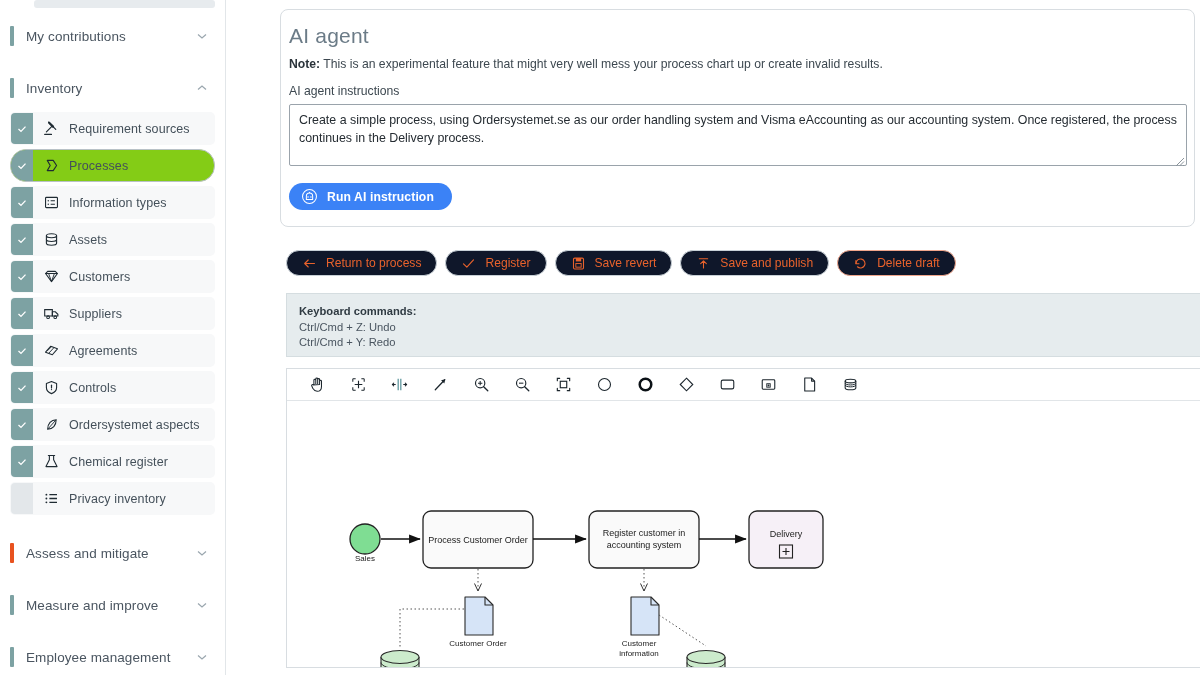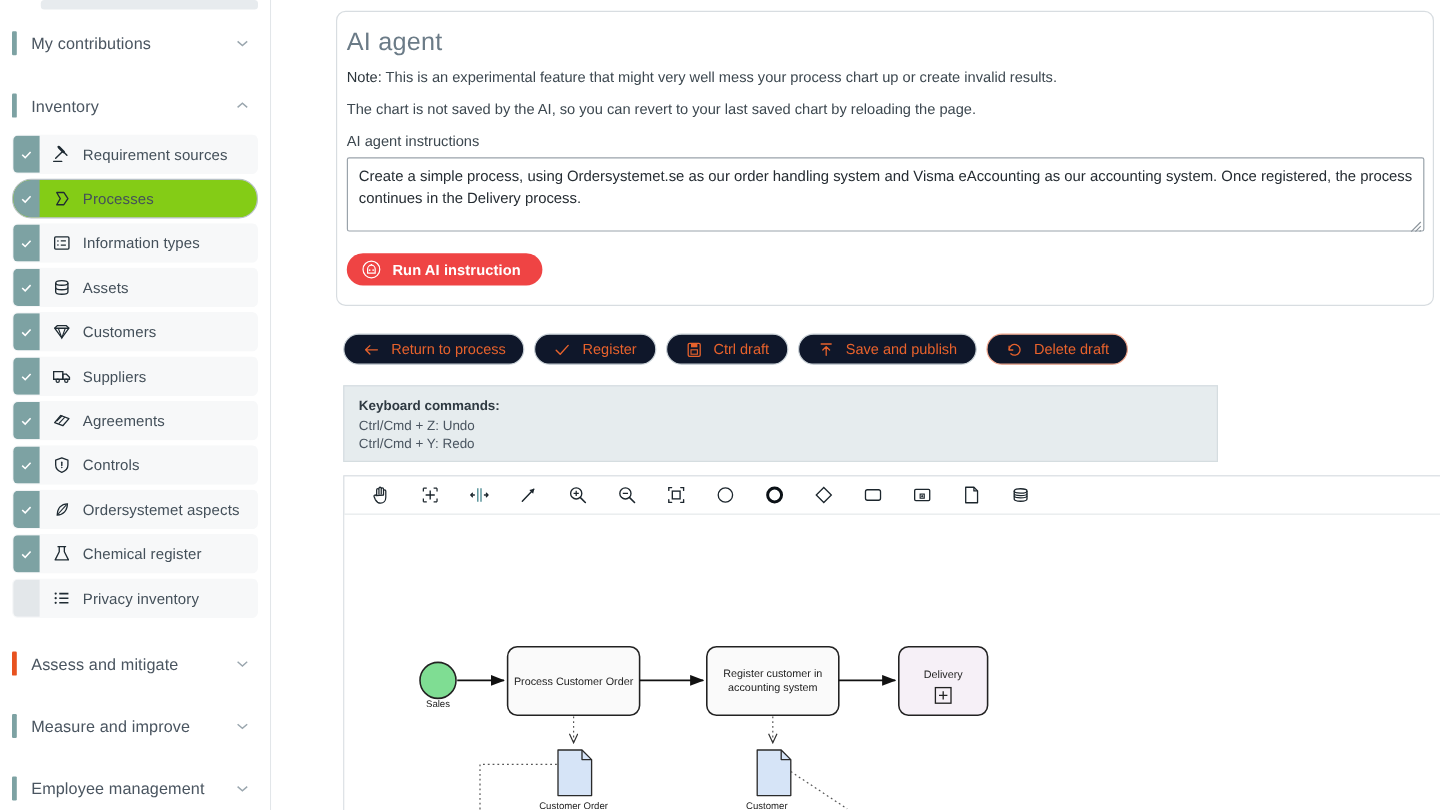--- a/index.html
+++ b/index.html
@@ -102,21 +102,21 @@
   }
   .ai-title {
     font-size: 21px; font-weight: 400;
     color: #6b7b87; letter-spacing: .2px;
     margin: 0 0 8px 0; padding-left: 0;
   }
   .ai-note {
     font-size: 12.2px; color: #3d4850;
     margin: 0 0 12px 0; line-height: 1.35;
   }
-  .ai-note b { font-weight: normal; color: #2b343b; }
+  .ai-note b { font-weight: bold; color: #2b343b; }
   .ai-sub {
     font-size: 12.2px; color: #3d4850;
     margin: 0 0 13px 0;
   }
   .ai-lbl {
     font-size: 12.2px; color: #3d4850; margin: 0 0 6px 0;
   }
   .ta-wrap { position: relative; width: 898px; }
   textarea.ai-ta {
     width: 898px; height: 62px;
@@ -131,21 +131,21 @@
     outline: none;
     background: #fff;
   }
   .ta-grip {
     position: absolute; right: 2px; bottom: 5px;
     width: 12px; height: 12px; pointer-events: none;
   }
   .btn-run {
     margin-top: 13px;
     display: inline-flex; align-items: center; gap: 9px;
-    background: #ef4444; color: #fff;
+    background: #3b82f6; color: #fff;
     border: none; border-radius: 17px;
     height: 27px; padding: 0 18px 0 12px;
     font-size: 12.2px; font-weight: bold;
     font-family: "Liberation Sans", sans-serif;
     cursor: pointer;
     letter-spacing: .1px;
   }
   .btn-run .rb { display: flex; }
 
   
@@ -168,21 +168,21 @@
   .abtn.danger { border-color: #f0a68c; }
   .abtn .ai2 { display: flex; color: #e8622c; }
 
   
   .kbd-box {
     margin: 17px 6px 0 6px;
     background: #e6ecee;
     border: 1px solid #d5dde0;
     height: 64px;
     padding: 11px 0 0 12px;
-    width: 729px;
+    width: 915px;
   }
   .kbd-t { font-size: 11.2px; font-weight: bold; color: #2f3a42; margin-bottom: 3px; }
   .kbd-l { font-size: 11.2px; color: #4a5560; line-height: 1.33; }
 
   
   .editor {
     margin: 11px 6px 0 6px;
     border: 1px solid #d8dde1;
     border-top: 1px solid #d8dde1;
     background: #fff;
@@ -441,21 +441,20 @@
 
     </div>
   </aside>
 
   <main class="main">
     <div class="main-inner">
 
       <section class="ai-card">
         <h1 class="ai-title">AI agent</h1>
         <p class="ai-note"><b>Note:</b><span> This is an experimental feature that might very well mess your process chart up or create invalid results.</span></p>
-        <p class="ai-sub">The chart is not saved by the AI, so you can revert to your last saved chart by reloading the page.</p>
         <div class="ai-lbl">AI agent instructions</div>
         <div class="ta-wrap">
           <textarea class="ai-ta" placeholder="" style="">Create a simple process, using Ordersystemet.se as our order handling system and Visma eAccounting as our accounting system. Once registered, the process continues in the Delivery process.</textarea>
           <span class="ta-grip">
             <svg width="12" height="12" viewBox="0 0 12 12">
                 <path d="M11 3 L3 11 M11 6.5 L6.5 11 M11 10 L10 11" stroke="#8b949b" stroke-width="1"></path>
               </svg>
           </span>
         </div>
         <button class="btn-run">
@@ -490,21 +489,21 @@
           <span>Register</span>
         </button>
         <button class="abtn">
           <span class="ai2">
             <svg width="15" height="15" viewBox="0 0 18 18">
                 <rect x="3" y="2.5" width="12" height="13" rx="1.4" fill="none" stroke="#e8622c" stroke-width="1.3"></rect>
                 <rect x="5.8" y="2.5" width="6.4" height="4" fill="#e8622c"></rect>
                 <rect x="5.8" y="9" width="6.4" height="4.4" fill="none" stroke="#e8622c" stroke-width="1.1"></rect>
               </svg>
           </span>
-          <span>Ctrl draft</span>
+          <span>Save revert</span>
         </button>
         <button class="abtn">
           <span class="ai2">
             <svg width="15" height="15" viewBox="0 0 18 18">
                 <path d="M4 3.2 H14 M9 6 V14.5 M5.6 9.2 L9 5.8 L12.4 9.2" fill="none" stroke="#e8622c" stroke-width="1.3" stroke-linecap="round" stroke-linejoin="round"></path>
               </svg>
           </span>
           <span>Save and publish</span>
         </button>
         <button class="abtn danger">

